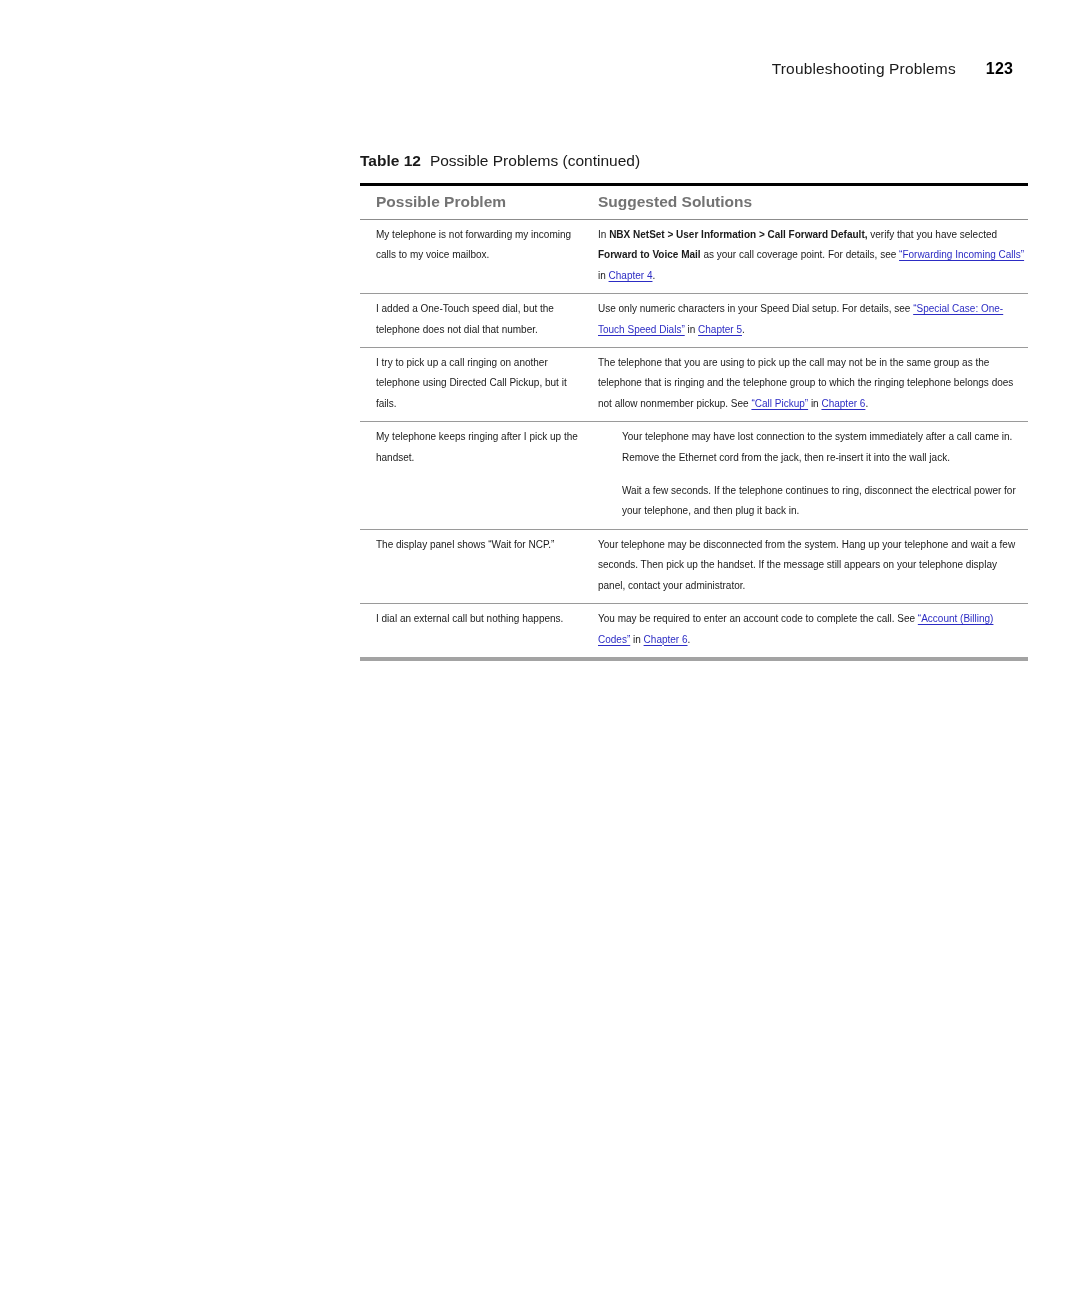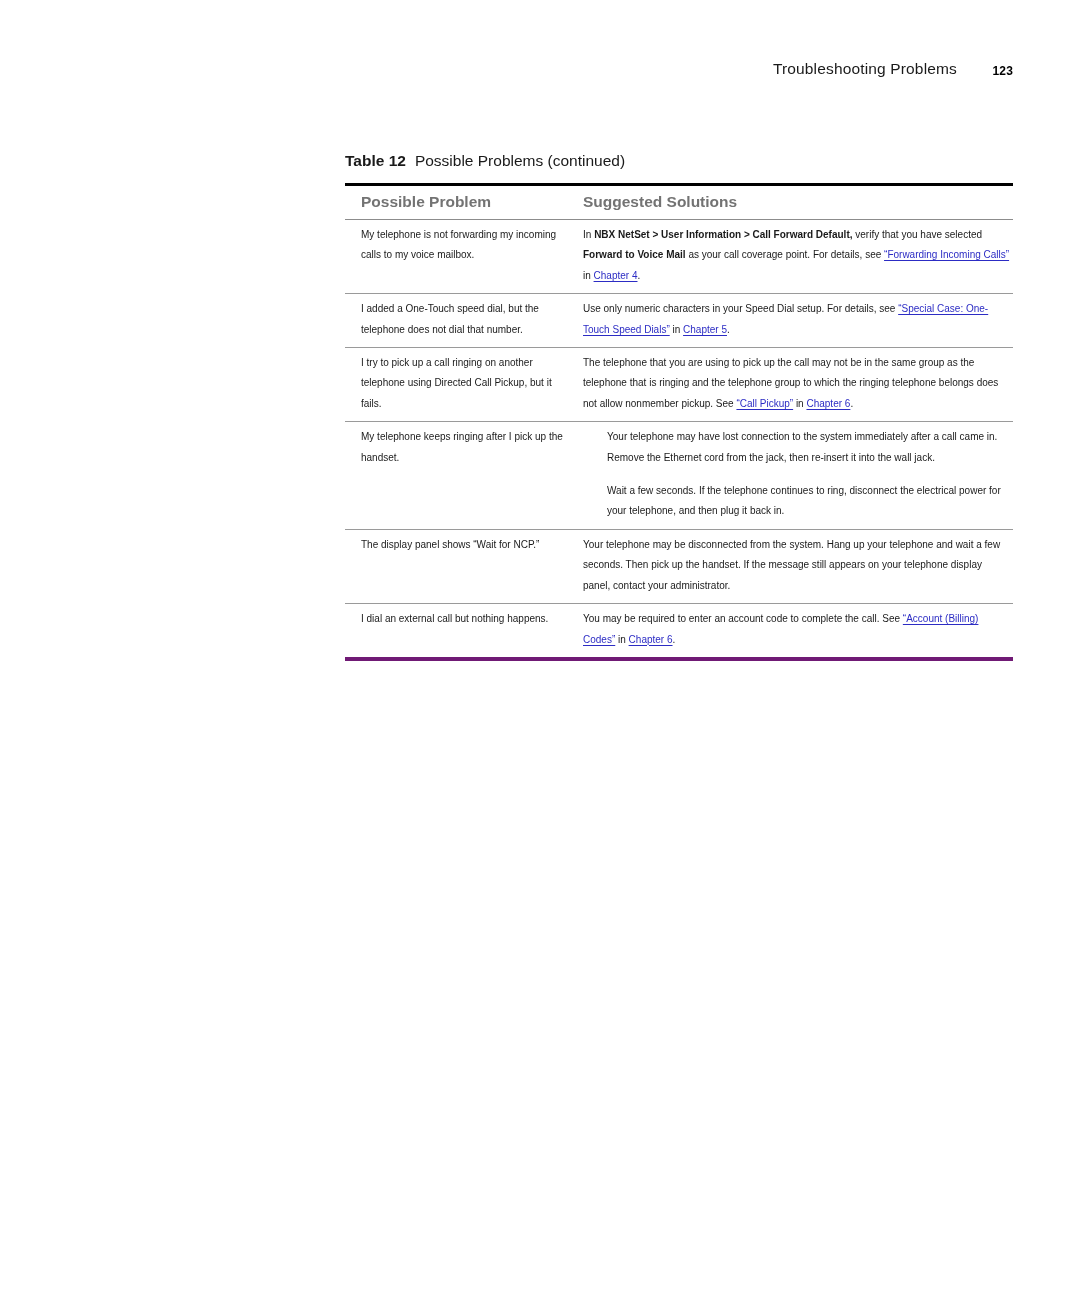--- a/index.html
+++ b/index.html
@@ -29,30 +29,30 @@
     font-size: 15.5px;
     letter-spacing: .01em;
   }
   .running-head .rh-title {
     color: #1a1a1a;
     margin-right: 30px;
   }
   .running-head .rh-page {
     font-weight: bold;
     color: #000;
-    font-size: 12px;
+    font-size: 16px;
     min-width: 26px;
     text-align: right;
   }
 
   
   .table-block {
     position: absolute;
     top: 152px;
-    left: 345px;
+    left: 360px;
     width: 668px;
   }
 
   .table-caption {
     font-size: 15.5px;
     color: #1a1a1a;
     margin-bottom: 13px;
     white-space: nowrap;
   }
   .table-caption .cap-label {
@@ -91,21 +91,21 @@
     color: #1a1a1a;
     vertical-align: top;
     padding: 5px 8px 7px 16px;
     border-bottom: 1px solid #9a9a9a;
   }
   table.doc-table tbody td.col2 {
     padding-left: 2px;
     padding-right: 2px;
   }
   table.doc-table tbody tr:last-child td {
-    border-bottom: 4px solid #701a75;
+    border-bottom: 4px solid #a3a3a3;
   }
   table.doc-table tbody tr.indented td.col2 {
     padding-left: 26px;
   }
 
   td p {
     margin: 0;
   }
   td p + p {
     margin-top: 13px;

